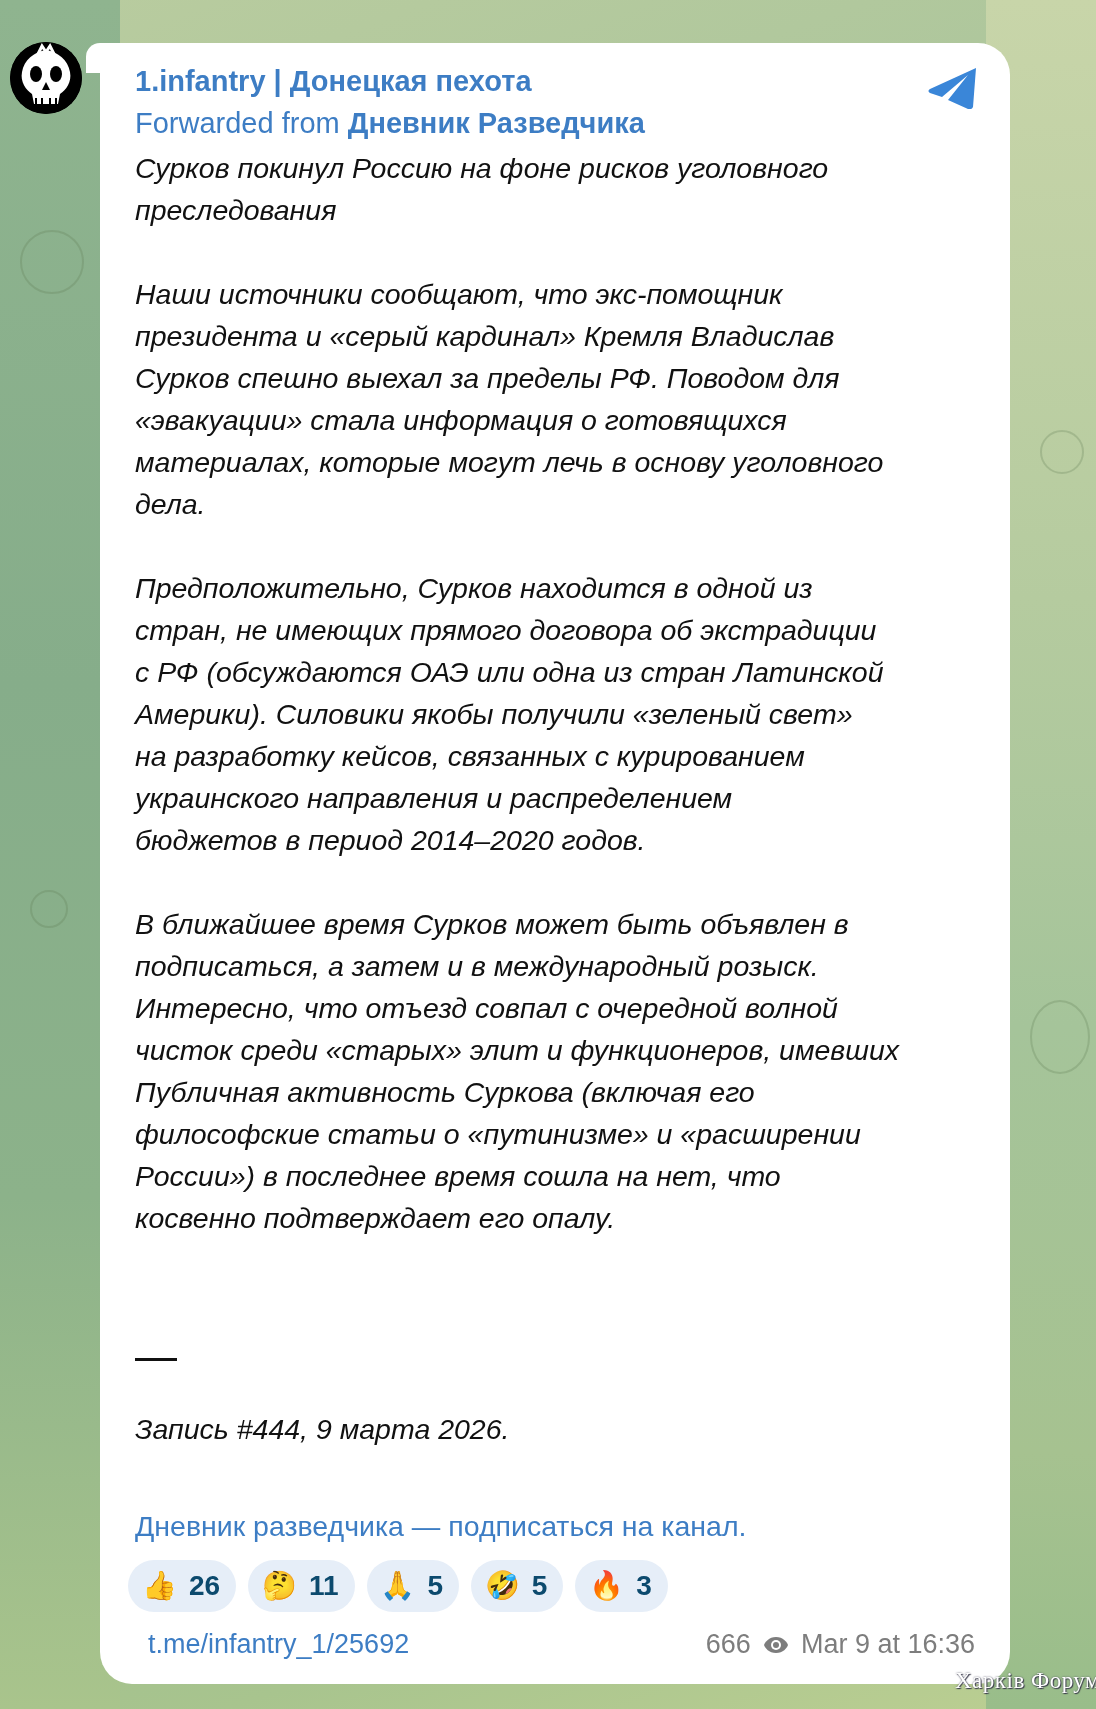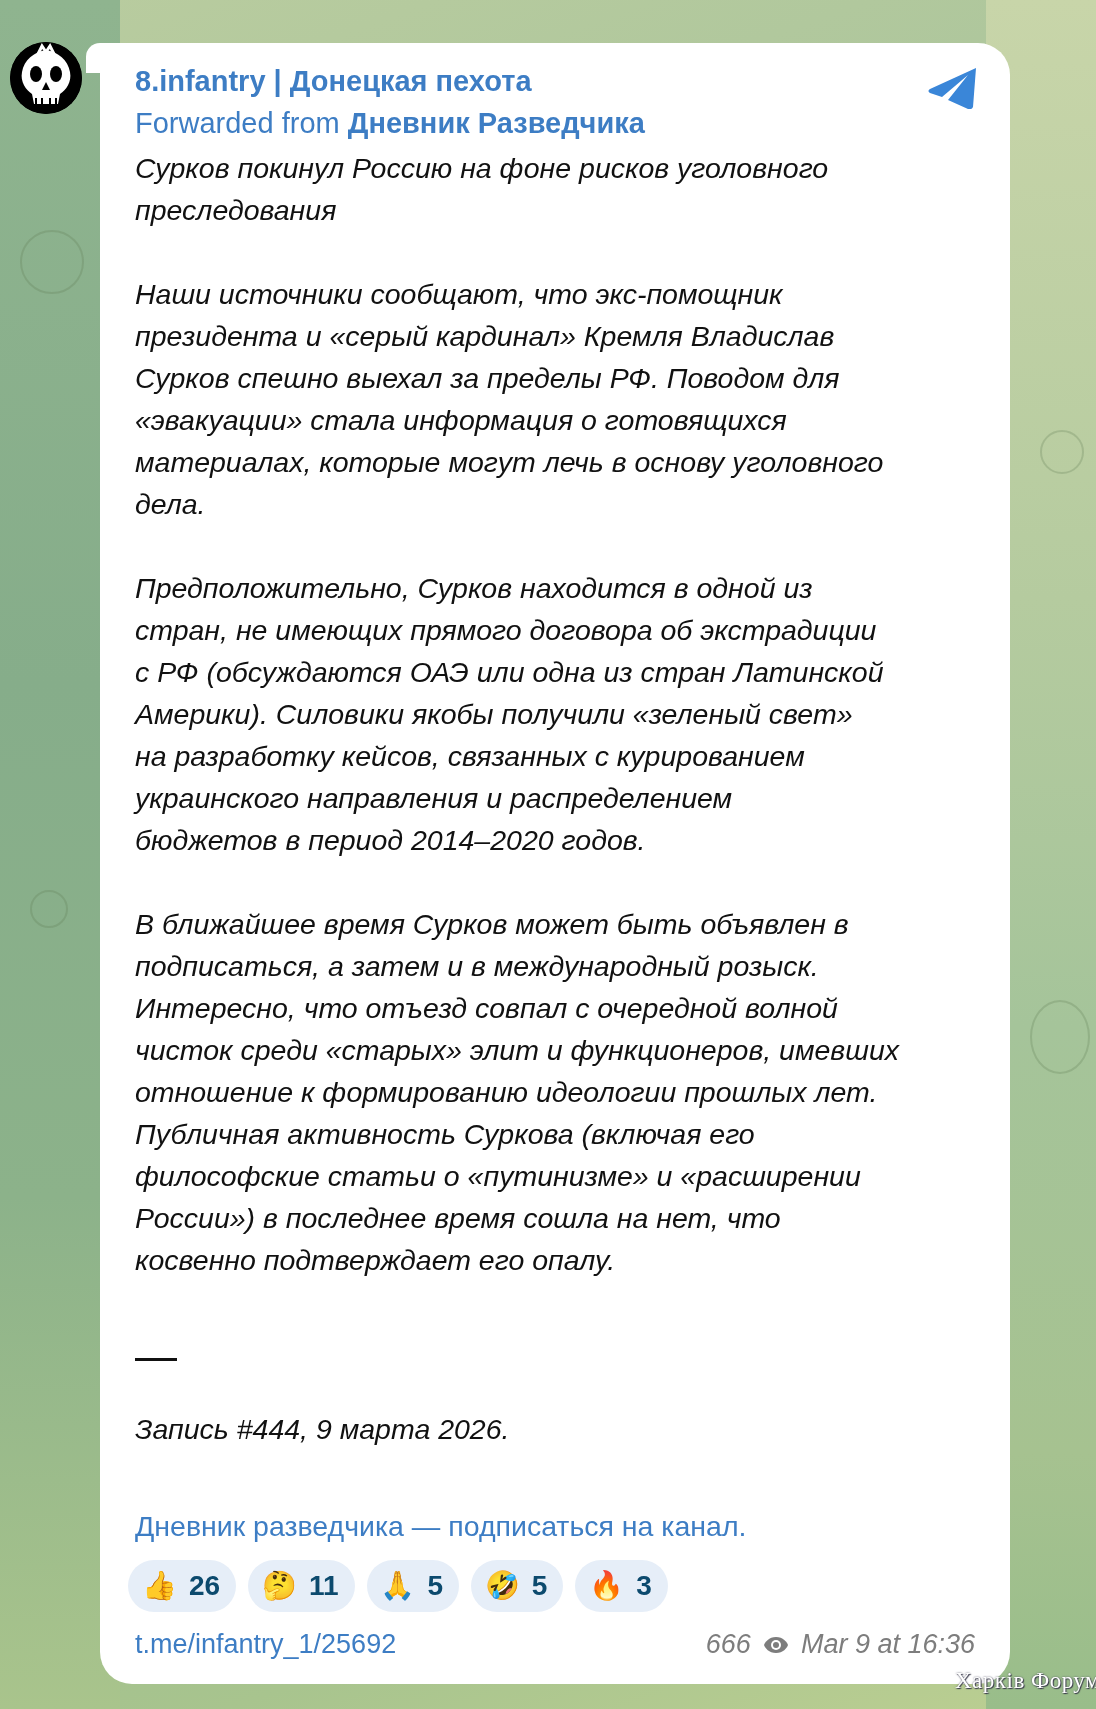--- a/index.html
+++ b/index.html
@@ -57,25 +57,25 @@
     margin-top: 13px;
   }
   .reactions { position: absolute; left: 28px; top: 1517px; display: flex; gap: 12px; }
   .pill {
     height: 52px; border-radius: 26px; background: #e6eef8; display: flex; align-items: center;
     padding: 0 16px 0 14px; gap: 12px; cursor: pointer;
   }
   .pill .emo { font-size: 28px; line-height: 1; }
   .pill .cnt { font-size: 28px; color: #0c4a6e; font-weight: bold; }
   .footer-link {
-    position: absolute; left: 35px; top: 1586px; font-size: 27px; color: #3d7dc4; white-space: nowrap; cursor: pointer;
+    position: absolute; left: 48px; top: 1586px; font-size: 27px; color: #3d7dc4; white-space: nowrap; cursor: pointer;
   }
   .meta {
     position: absolute; right: 35px; top: 1586px; font-size: 27px; color: #7d7d7d;
-    display: flex; align-items: center; gap: 12px; white-space: nowrap; font-style: italic;
+    display: flex; align-items: center; gap: 12px; white-space: nowrap;
   }
   .watermark {
     position: absolute; left: 955px; top: 1668px; font-family: "Liberation Serif", "DejaVu Serif", serif;
     font-size: 23px; color: #ffffff; letter-spacing: 0.5px;
     text-shadow: 0 0 2px #556, 1px 1px 1px #334;
     white-space: nowrap;
   }
 </style>
 </head>
 <body>
@@ -94,21 +94,21 @@
     <ellipse cx="26" cy="32" rx="6" ry="8" fill="#000"></ellipse>
     <ellipse cx="46" cy="32" rx="6" ry="8" fill="#000"></ellipse>
     <path d="M36 40 L32 48 L40 48 Z" fill="#000"></path>
     <path d="M28 12 L32 4 L36 10 L40 4 L44 12" stroke="#fff" stroke-width="3" fill="none"></path>
     <path d="M26 56 L26 64 M32 56 L32 66 M40 56 L40 66 M46 56 L46 64" stroke="#000" stroke-width="2"></path>
   </svg>
 </div>
 
 <div class="tail"></div>
 <div class="card">
-  <div class="header-name">8.infantry | Донецкая пехота</div>
+  <div class="header-name">1.infantry | Донецкая пехота</div>
   <div class="header-fwd">
     <span>Forwarded from </span><b>Дневник Разведчика</b>
   </div>
   <svg class="tg-icon" viewBox="0 0 50 42">
     <path d="M48 1 L2 22 C0 23 0 25 2 26 L14 30 L40 8 L20 33 L40 42 C42 43 44 42 45 40 Z" fill="#3a86d8"></path>
   </svg>
 
   <div class="body-text">
     <div class="para">
       <span class="line">Сурков покинул Россию на фоне рисков уголовного</span>
@@ -129,21 +129,20 @@
       <span class="line">Америки). Силовики якобы получили «зеленый свет»</span>
       <span class="line">на разработку кейсов, связанных с курированием</span>
       <span class="line">украинского направления и распределением</span>
       <span class="line">бюджетов в период 2014–2020 годов.</span>
     </div>
     <div class="para">
       <span class="line">В ближайшее время Сурков может быть объявлен в</span>
       <span class="line">подписаться, а затем и в международный розыск.</span>
       <span class="line">Интересно, что отъезд совпал с очередной волной</span>
       <span class="line">чисток среди «старых» элит и функционеров, имевших</span>
-      <span class="line">отношение к формированию идеологии прошлых лет.</span>
       <span class="line">Публичная активность Суркова (включая его</span>
       <span class="line">философские статьи о «путинизме» и «расширении</span>
       <span class="line">России») в последнее время сошла на нет, что</span>
       <span class="line">косвенно подтверждает его опалу.</span>
     </div>
   </div>
 
   <div class="sep"></div>
   <div class="italic">Запись #444, 9 марта 2026.</div>
   <div class="sub-link">Дневник разведчика — подписаться на канал.</div>

